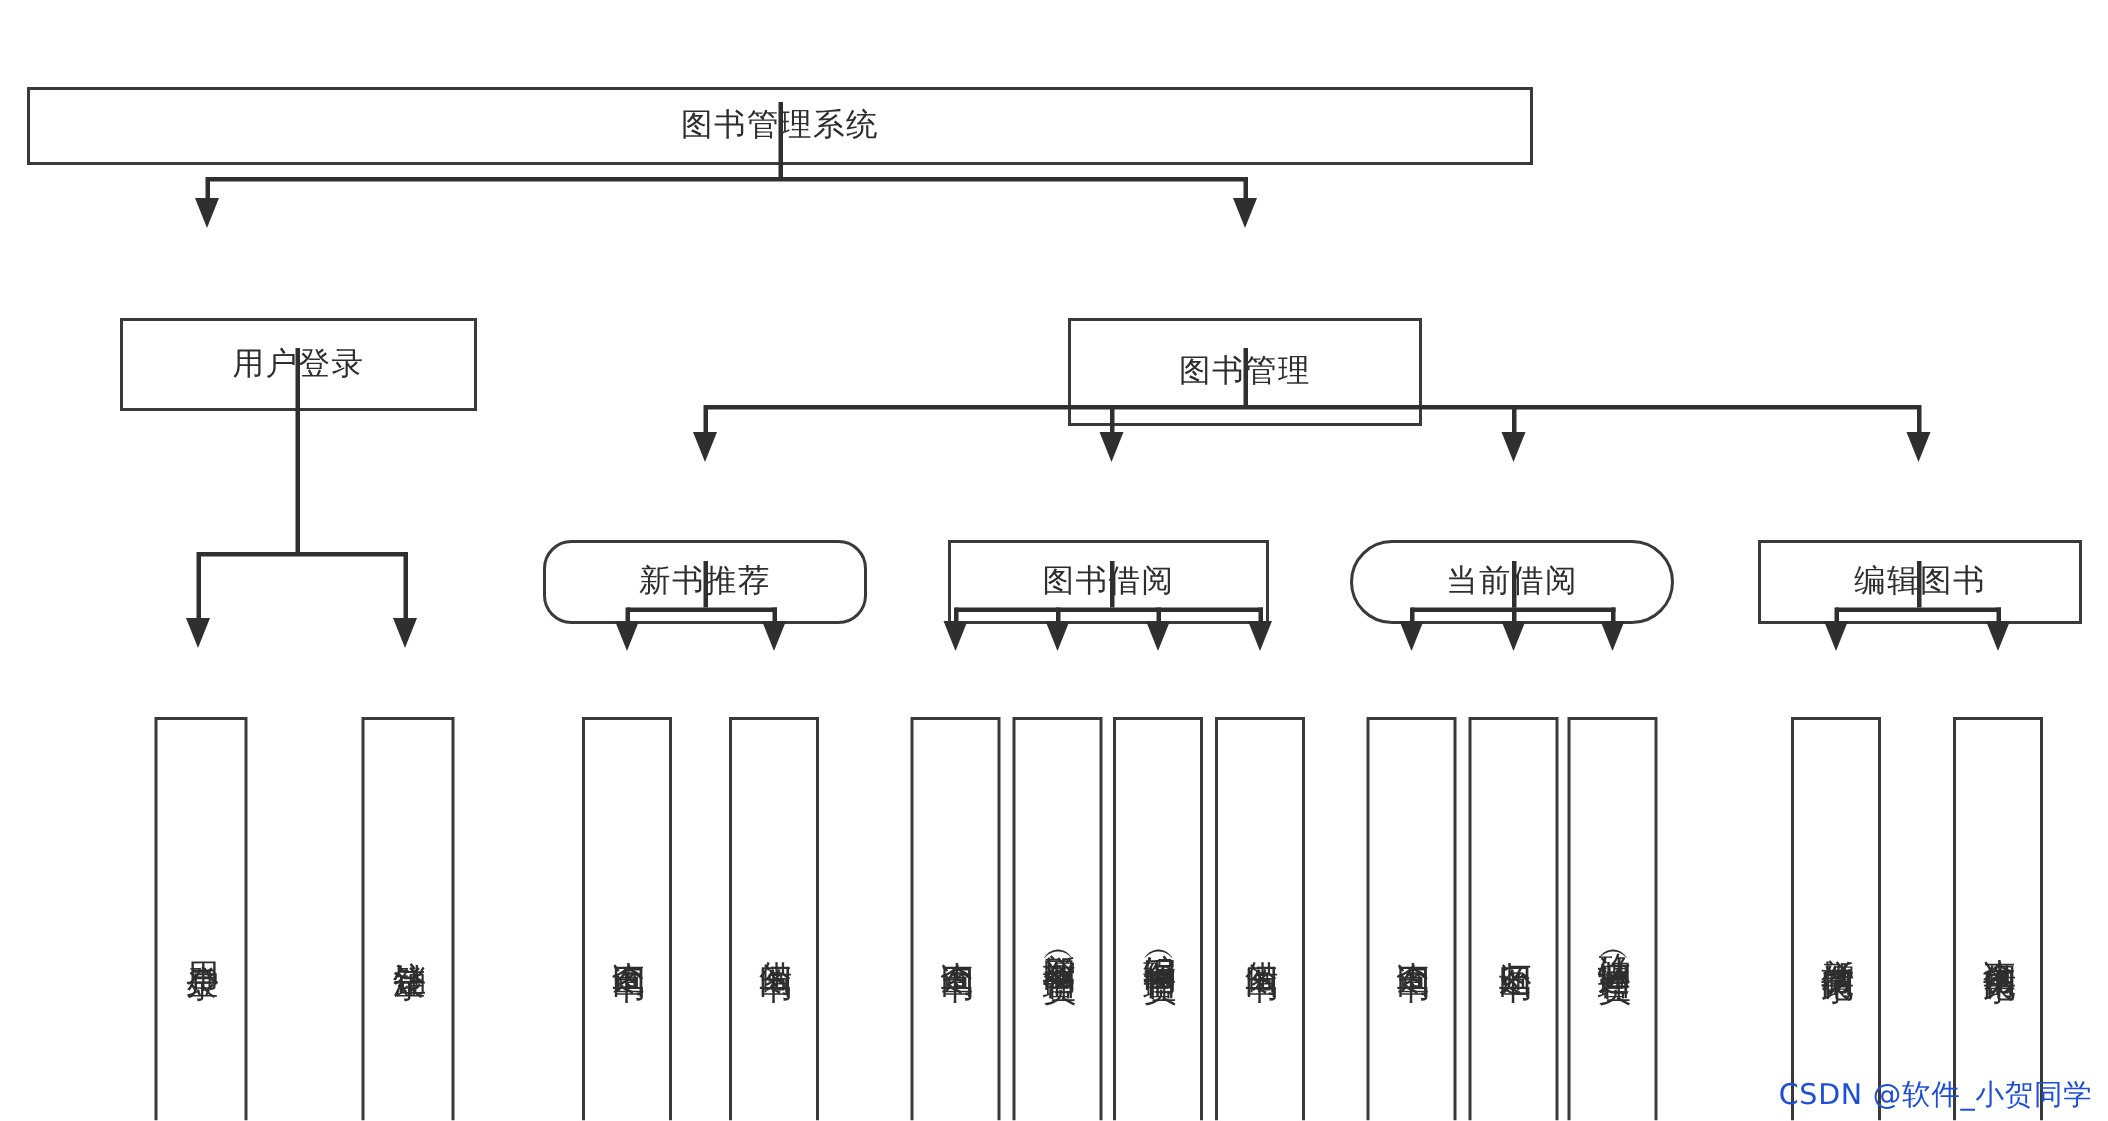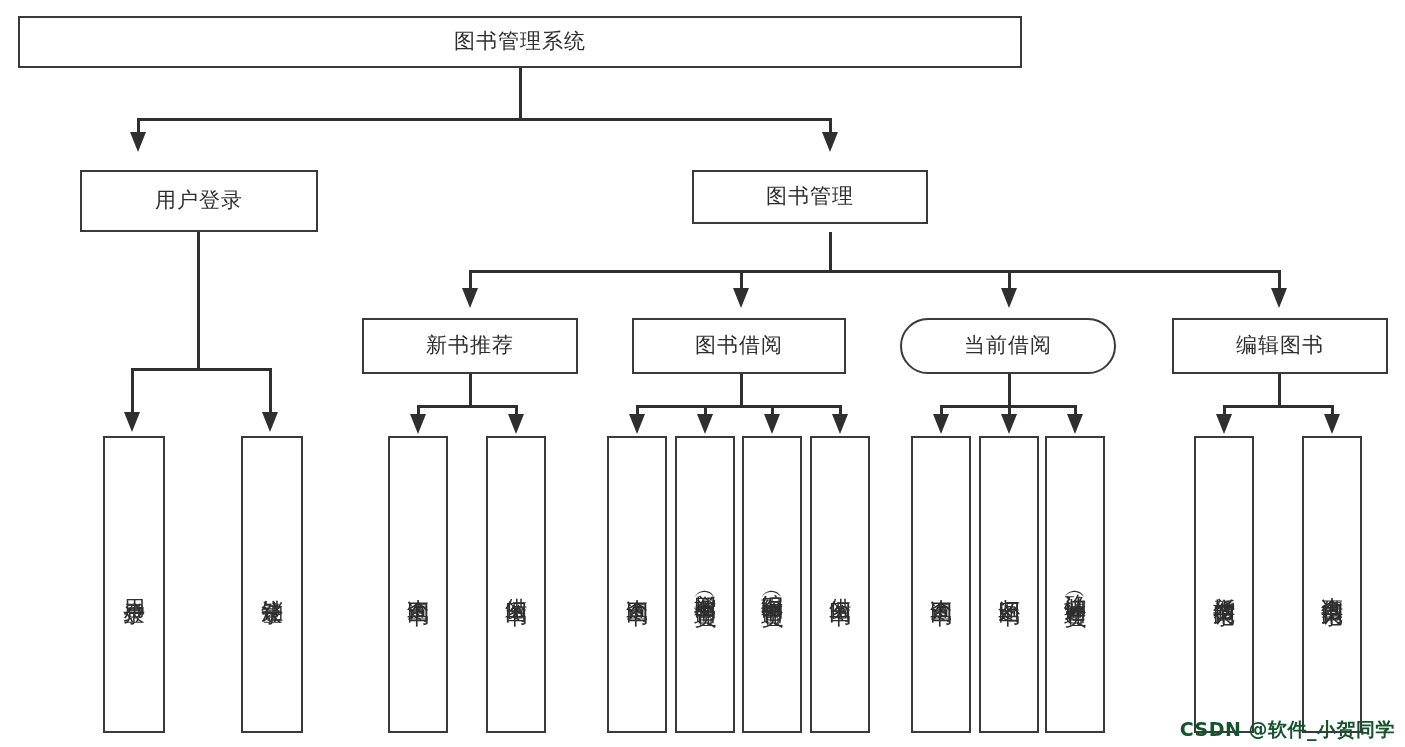--- a/index.html
+++ b/index.html
@@ -19,20 +19,21 @@
   .node{
     position:absolute;
     box-sizing:border-box;
     border:2.5px solid #3a3a3a;
     background:#ffffff;
     display:flex;
     align-items:center;
     justify-content:center;
     text-align:center;
     color:#2e2e2e;
+    margin-top:42px;
   }
   .node.h{
     font-size:21px;
     letter-spacing:1px;
     line-height:1.2;
   }
   
   .node.v{
     writing-mode:vertical-rl;
     text-orientation:upright;
@@ -60,25 +61,24 @@
     border-left:8px solid transparent;
     border-right:8px solid transparent;
     border-top:20px solid #2f2f2f;
   }
   
   #watermark{
     position:absolute;
     right:10px;
     bottom:4px;
     font-size:19px;
-    color:#14532d;
+    color:#1d4ed8;
     letter-spacing:.5px;
     white-space:nowrap;
     font-family:"DejaVu Sans","Liberation Sans",sans-serif;
-    font-weight:bold;
   }
 </style>
 </head>
 <body>
 
 <div id="canvas">
 
   <div class="node h" style="left:18px;top:16px;width:1004px;height:52px;">
     <span>图书管理系统</span>
   </div>
@@ -88,21 +88,21 @@
   <div class="hline" style="left:138px;top:118px;width:694px;"></div>
 
   <div class="vline" style="left:137px;top:118px;height:16px;"></div>
   <div class="vline" style="left:829px;top:118px;height:16px;"></div>
   <div class="arrow" style="left:130px;top:132px;"></div>
   <div class="arrow" style="left:822px;top:132px;"></div>
 
   <div class="node h" style="left:80px;top:170px;width:238px;height:62px;">
     <span>用户登录</span>
   </div>
-  <div class="node h" style="left:692px;top:170px;width:236px;height:54px;">
+  <div class="node h" style="left:712px;top:170px;width:236px;height:72px;">
     <span>图书管理</span>
   </div>
 
   <div class="vline" style="left:197px;top:232px;height:138px;"></div>
   <div class="hline" style="left:132px;top:368px;width:140px;"></div>
   <div class="vline" style="left:131px;top:368px;height:48px;"></div>
   <div class="vline" style="left:269px;top:368px;height:48px;"></div>
   <div class="arrow" style="left:124px;top:412px;"></div>
   <div class="arrow" style="left:262px;top:412px;"></div>
 
@@ -110,21 +110,21 @@
   <div class="hline" style="left:470px;top:270px;width:810px;"></div>
   <div class="vline" style="left:469px;top:270px;height:20px;"></div>
   <div class="vline" style="left:740px;top:270px;height:20px;"></div>
   <div class="vline" style="left:1008px;top:270px;height:20px;"></div>
   <div class="vline" style="left:1278px;top:270px;height:20px;"></div>
   <div class="arrow" style="left:462px;top:288px;"></div>
   <div class="arrow" style="left:733px;top:288px;"></div>
   <div class="arrow" style="left:1001px;top:288px;"></div>
   <div class="arrow" style="left:1271px;top:288px;"></div>
 
-  <div class="node h" style="left:362px;top:318px;width:216px;height:56px;">
+  <div class="node h" style="left:362px;top:318px;width:216px;height:56px;border-radius:19px;">
     <span>新书推荐</span>
   </div>
   <div class="node h" style="left:632px;top:318px;width:214px;height:56px;">
     <span>图书借阅</span>
   </div>
   <div class="node h" style="left:900px;top:318px;width:216px;height:56px;border-radius:28px;">
     <span>当前借阅</span>
   </div>
   <div class="node h" style="left:1172px;top:318px;width:216px;height:56px;">
     <span>编辑图书</span>

